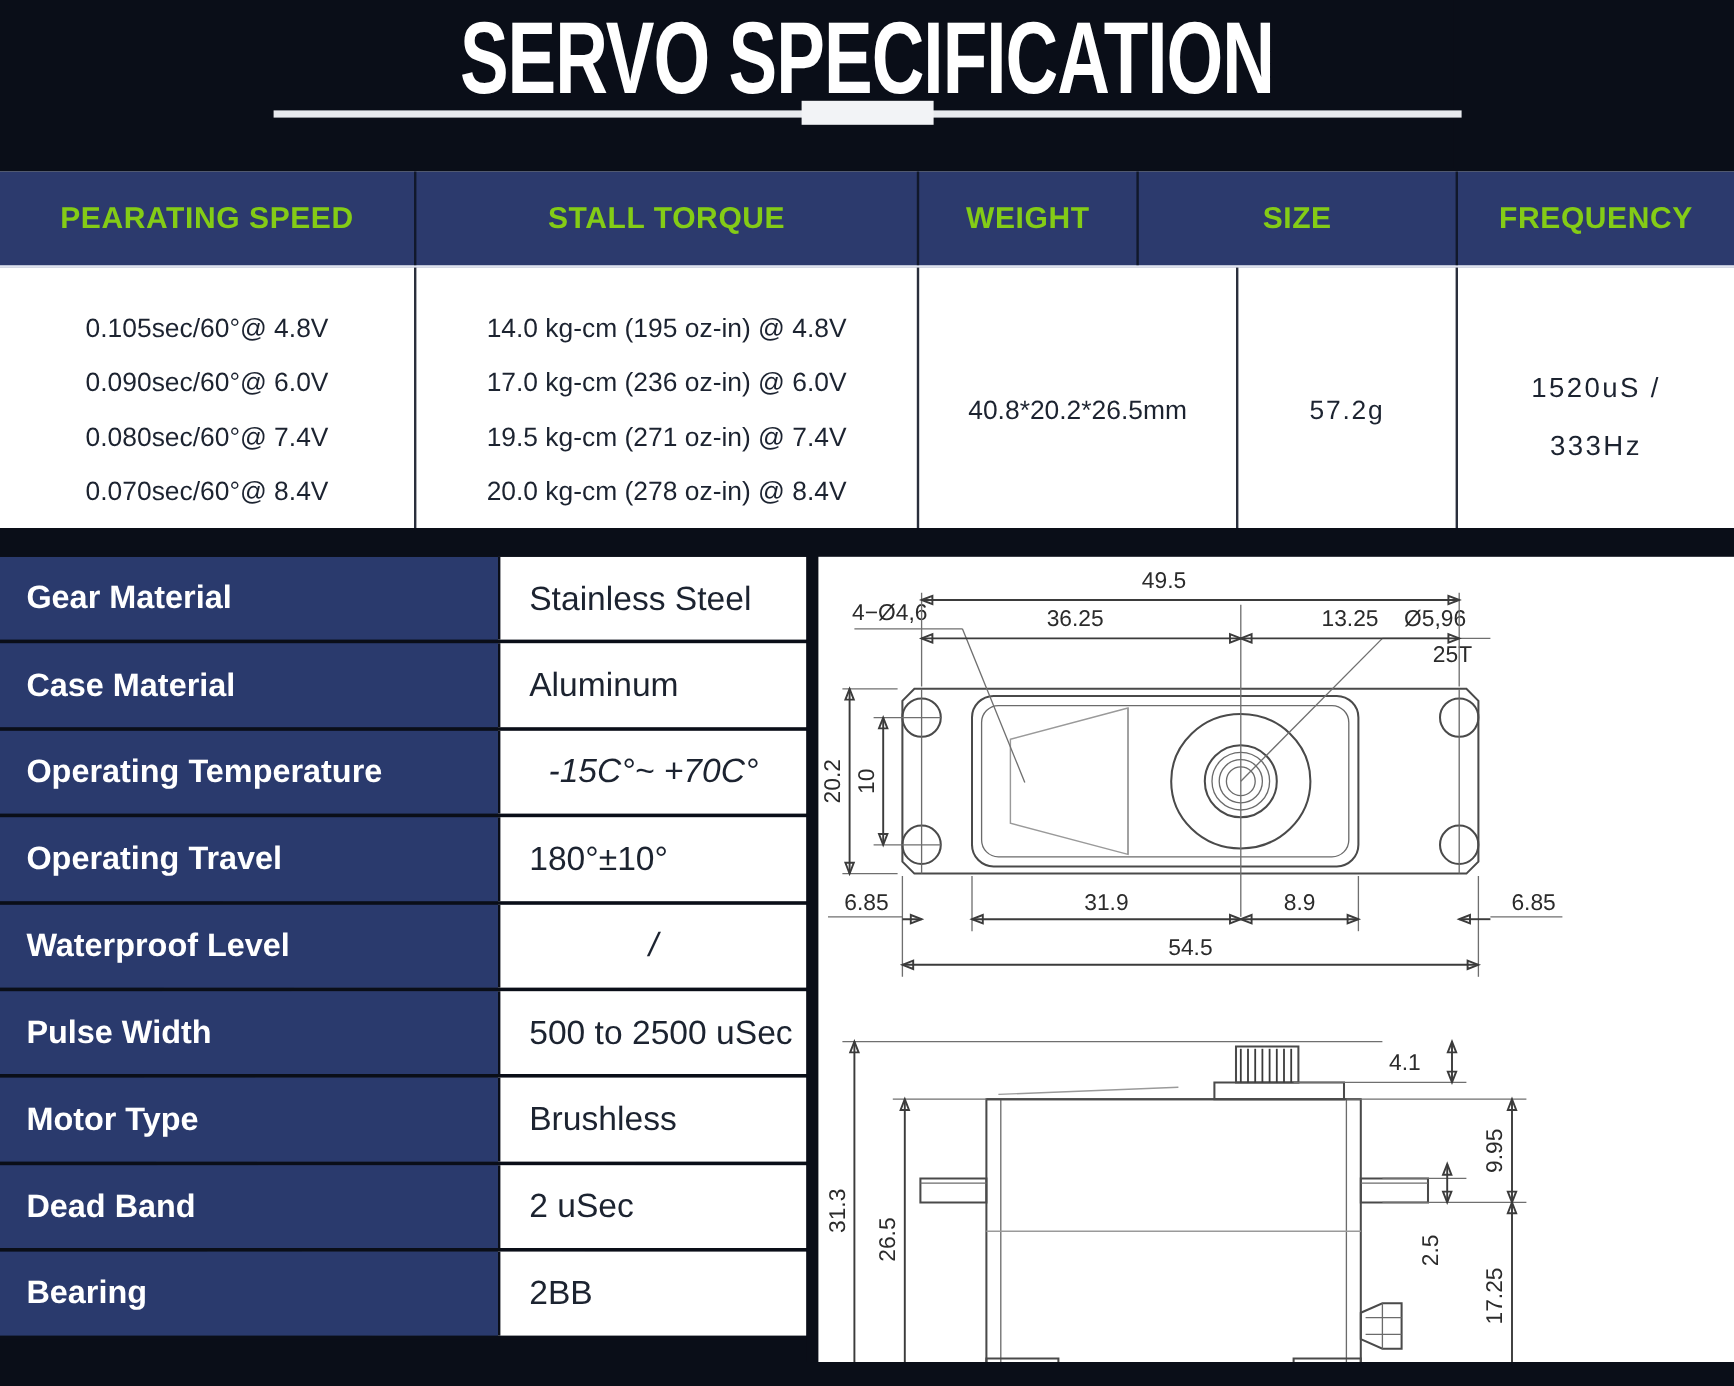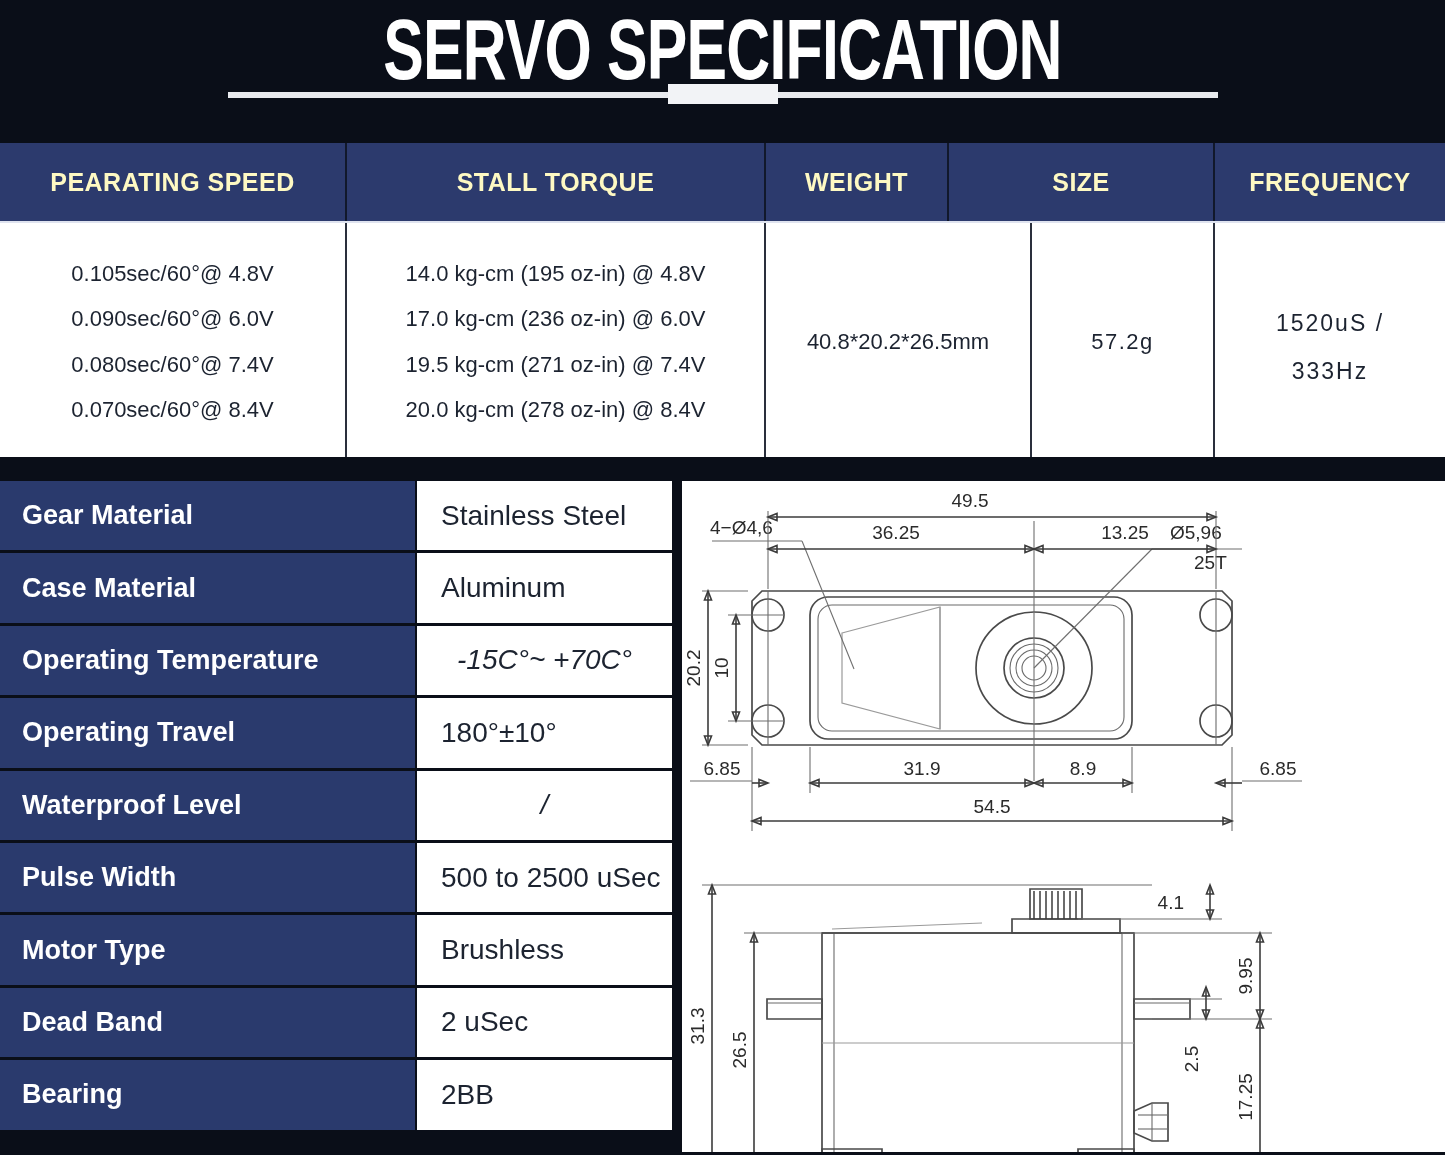--- a/index.html
+++ b/index.html
@@ -57,21 +57,21 @@
   #top-head {
     display: flex; height: 80px;
     background: #2c3a6d;
     border-bottom: 2px solid #dfe3ef;
   }
   #top-body {
     display: flex; flex: 1;
     background: #ffffff;
   }
   .th {
-    color: #fef9c3;
+    color: #84cc16;
     font-weight: bold;
     font-size: 25px;
     letter-spacing: 0.5px;
     display: flex; align-items: center; justify-content: center;
     border-right: 2px solid #11182b;
     text-align: center;
     transform: none;
   }
   .th:last-child { border-right: none; }
   .td {
@@ -88,21 +88,21 @@
   .col-size    { width: 266px; }
   .col-weight  { width: 183px; }
   .col-freq    { flex: 1; border-radius: 20px; }
 
   .td-line { line-height: 2.05; white-space: nowrap; }
   .td-line-spaced { letter-spacing: 1.5px; }
   .freq-line { line-height: 2.1; letter-spacing: 2px; font-size: 23px; }
 
   
   #lower {
-    position: absolute; left: 0; top: 457px;
+    position: absolute; left: 0; top: 440px;
     width: 1445px; height: 695px;
     background: #0a0e18;
   }
 
   
   #spec-list {
     position: absolute; left: 0px; top: 24px;
     width: 672px; height: 671px;
     background: #0a0e18;
     overflow: hidden;

